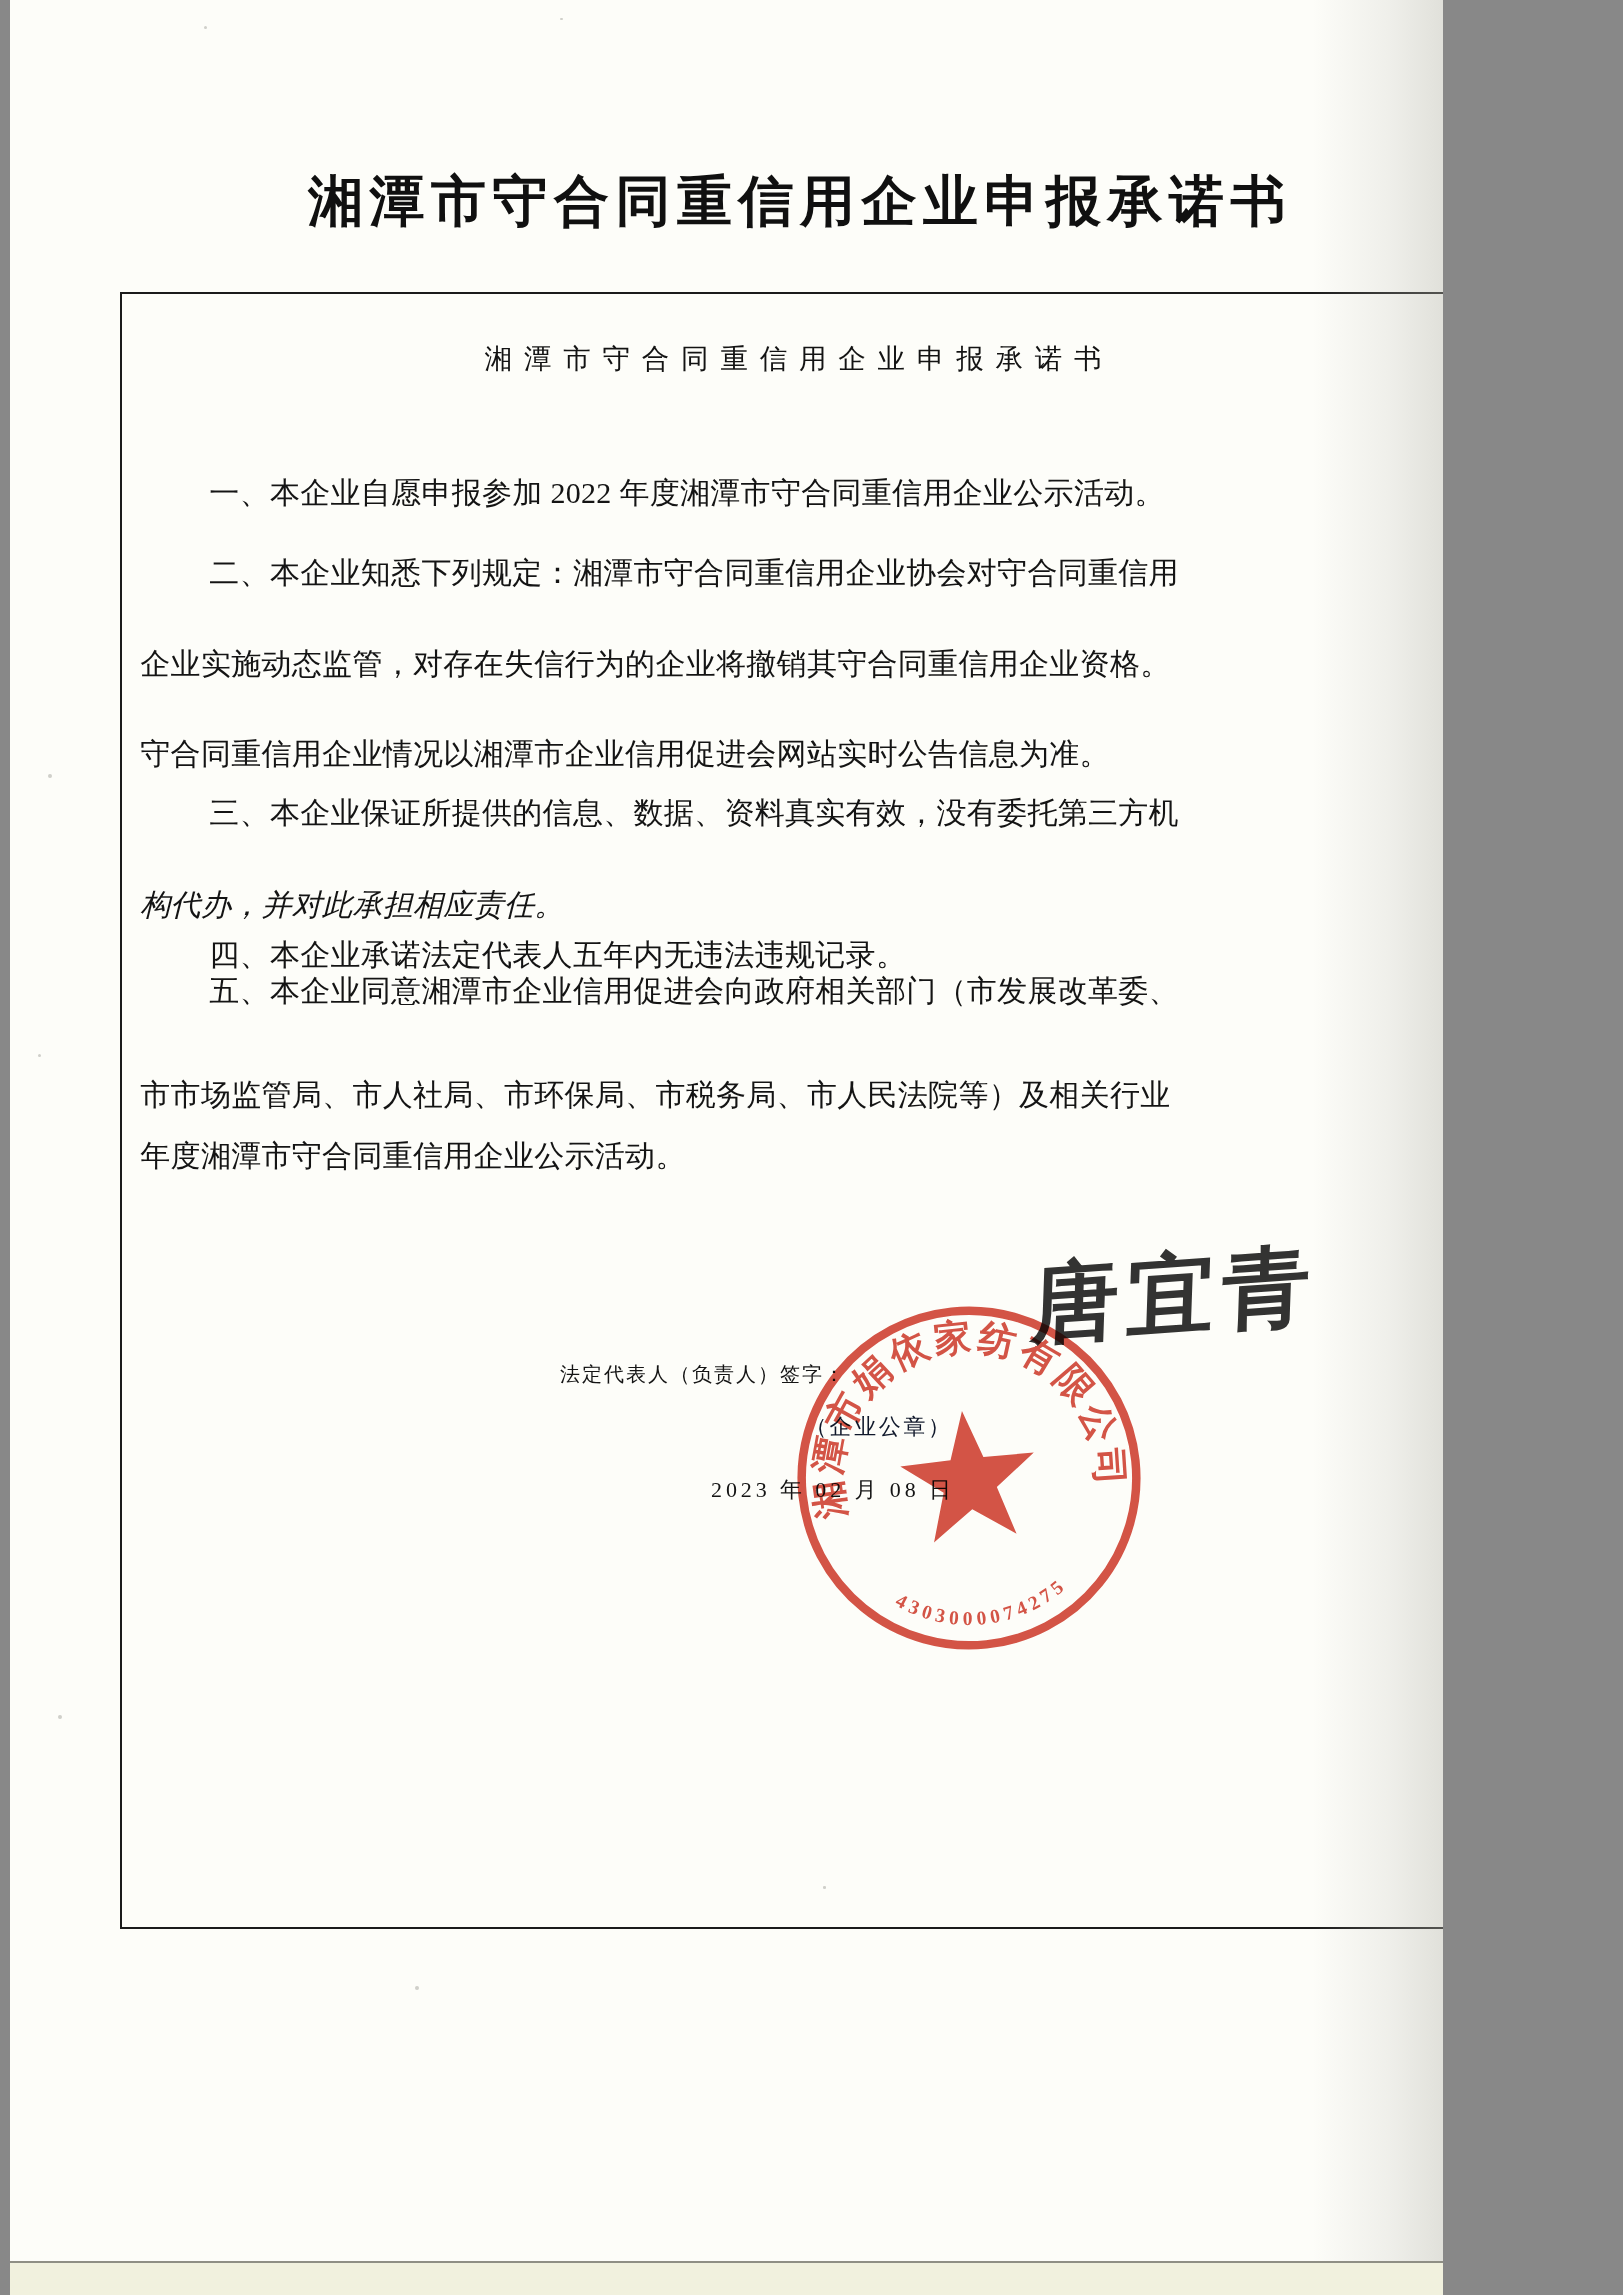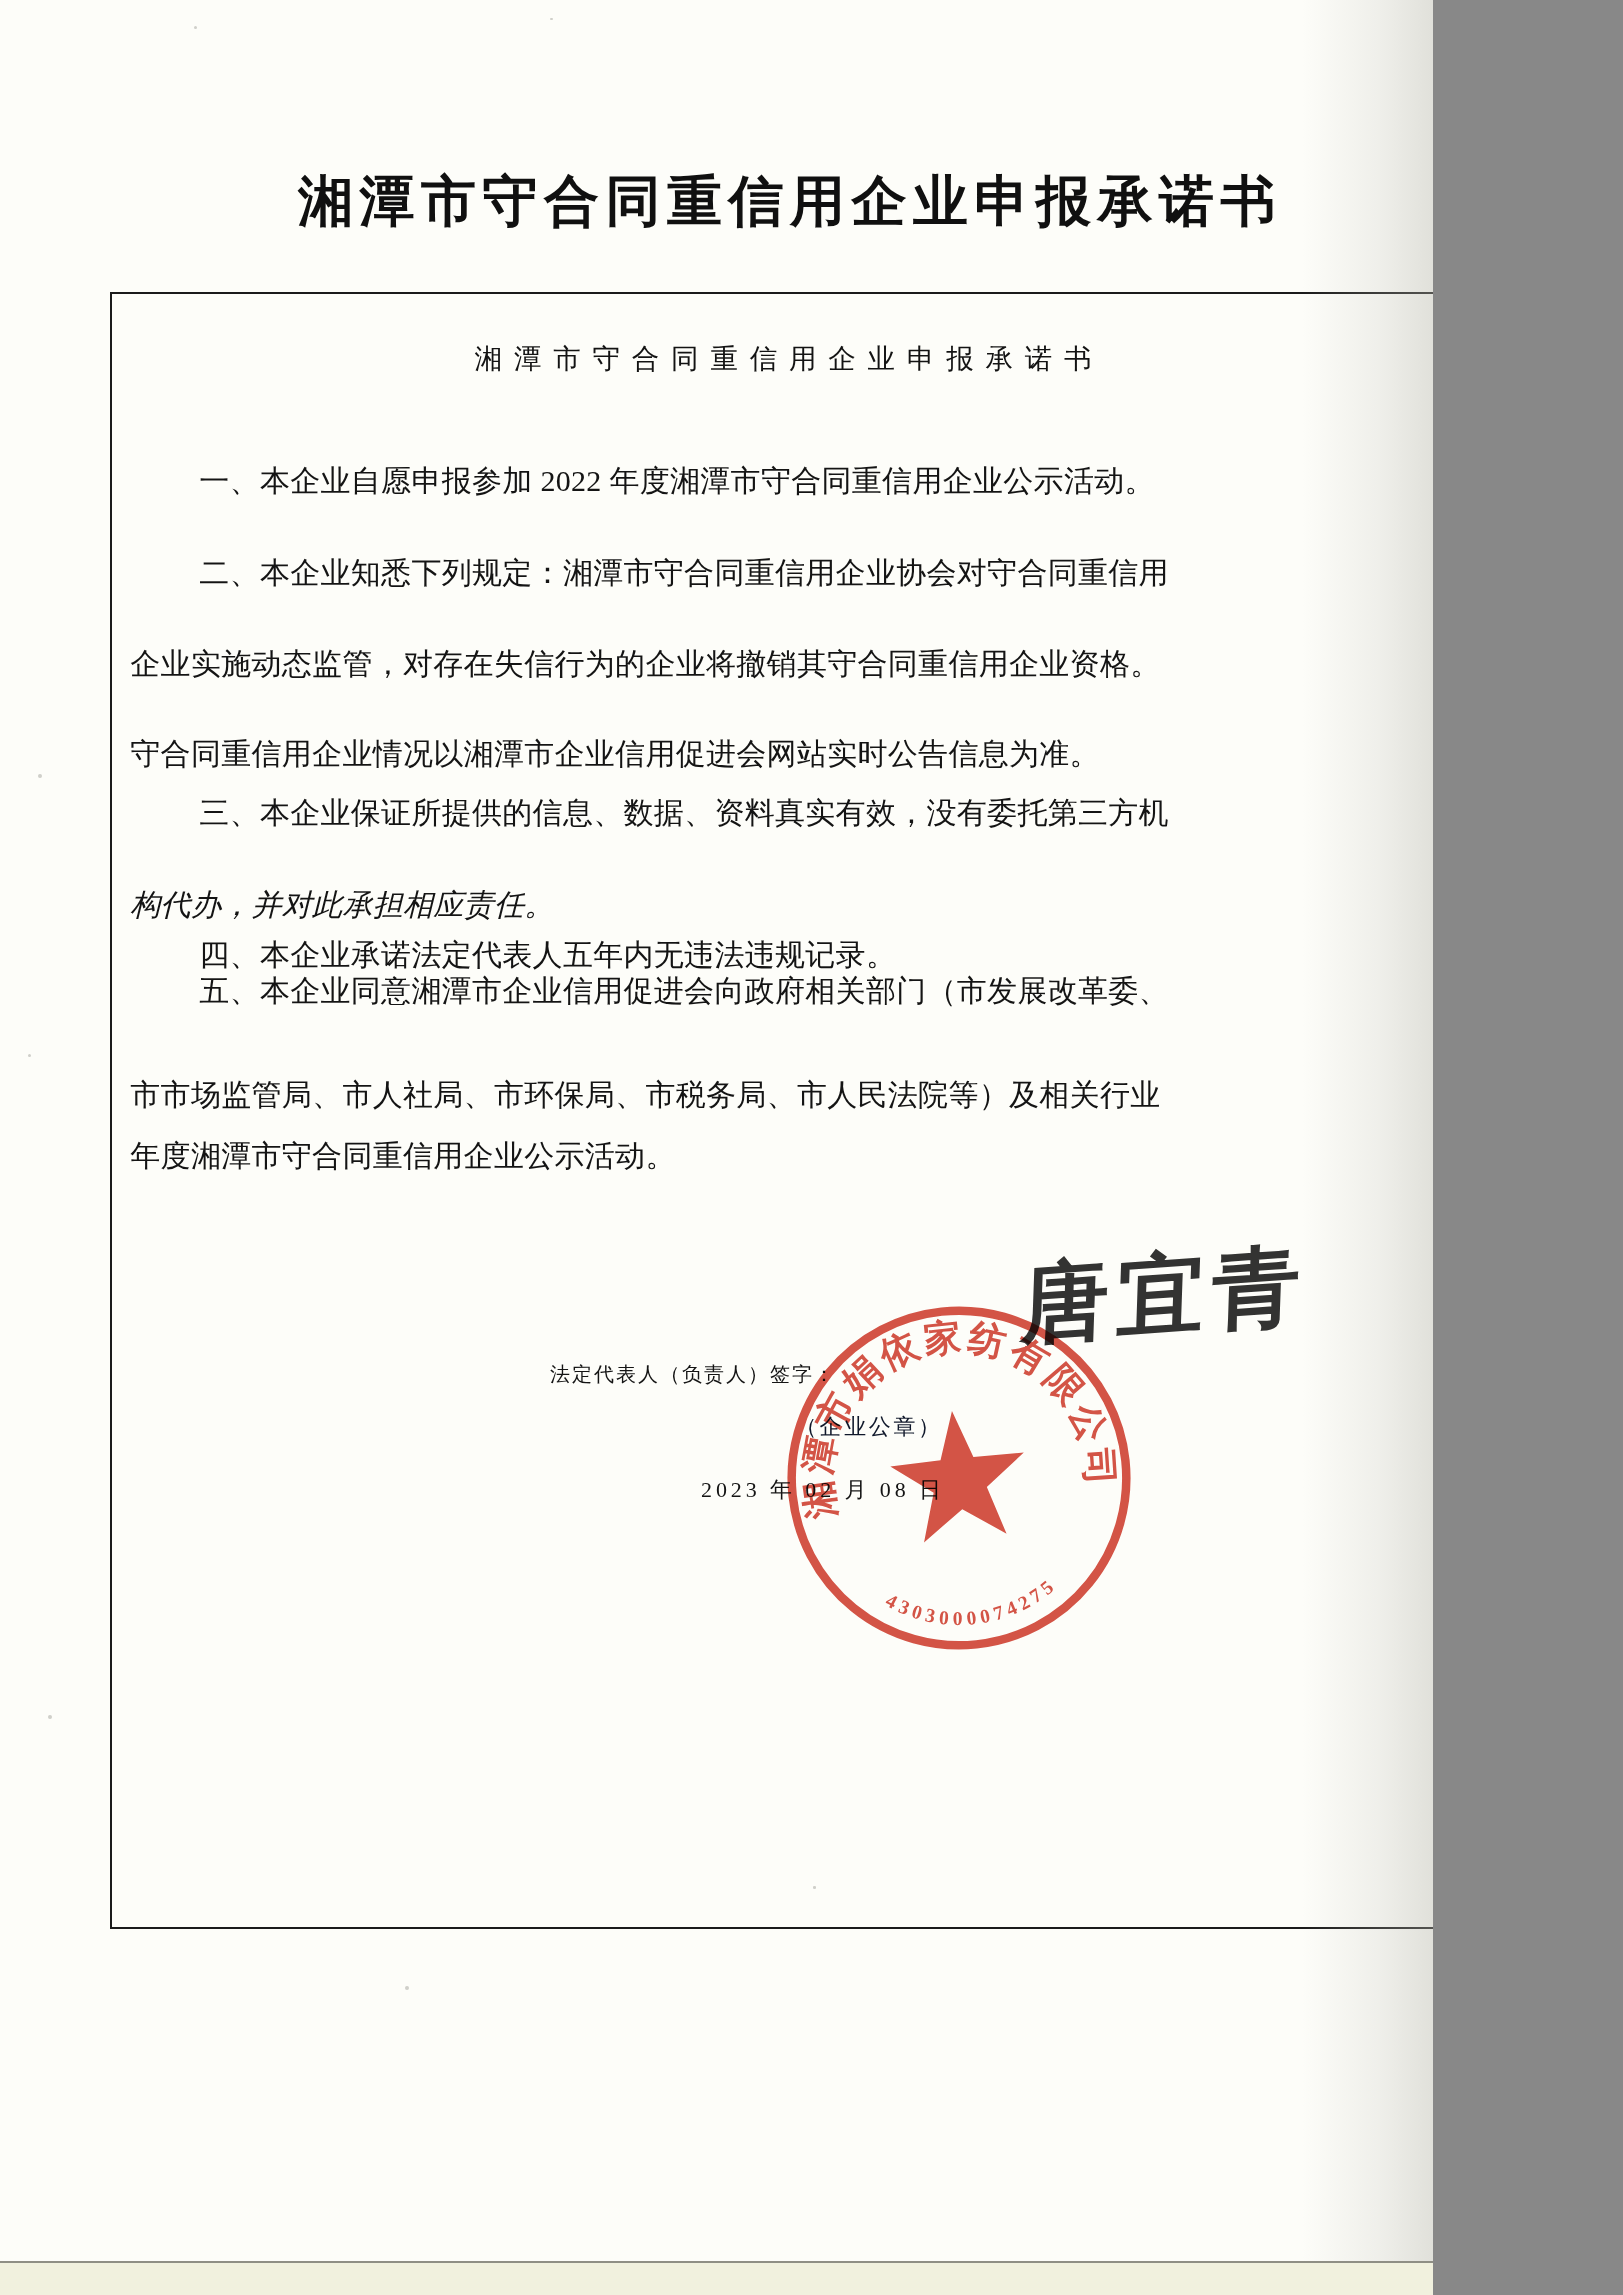--- a/index.html
+++ b/index.html
@@ -3,20 +3,21 @@
 <meta charset="utf-8">
 <style>
   html,body{margin:0;padding:0;background:#888;}
   .page{
     position:relative;
     width:1433px;height:2295px;
     background:#fdfdf9;
     font-family:"Liberation Serif","DejaVu Serif",serif;
     color:#161616;
     overflow:hidden;
+    margin-left:10px;
   }
   
   .edge-shade{
     position:absolute;top:0;right:0;width:131px;height:100%;
     background:linear-gradient(to right, rgba(188,188,180,0) 0%, rgba(188,188,180,0.22) 60%, rgba(178,178,168,0.38) 100%);
     pointer-events:none;
   }
   
   .bottom-strip{
     position:absolute;left:0;right:0;top:2261px;height:34px;
@@ -40,21 +41,21 @@
     position:absolute;left:0;top:47px;width:100%;
     text-align:center;font-size:27.5px;letter-spacing:11.8px;
     color:#131313;white-space:nowrap;
   }
   .body-line{
     position:absolute;left:18.3px;
     font-size:30px;line-height:41px;color:#141414;
     white-space:nowrap;letter-spacing:0.3px;
   }
   .body-line.indent{margin-left:69px;}
-  .l1{top:166px;text-align:right;} .l2{top:258px;} .l3{top:349px;} .l4{top:439px;}
+  .l1{top:178px;text-align:right;} .l2{top:258px;} .l3{top:349px;} .l4{top:439px;}
   .l5{top:498px;} .l6{top:590px;font-style:italic;} .l7{top:640px;font-family:Liberation Serif, serif;} .l8{top:676px;}
   .l9{top:780px;text-align:center;} .l10{top:841px;}
 
   .sig-label{
     position:absolute;left:438px;top:1067px;
     font-size:20px;letter-spacing:2px;color:#141414;white-space:nowrap;
   }
   .seal-note{
     position:absolute;left:683px;top:1118px;
     font-size:22px;letter-spacing:2.6px;color:#0f172a;white-space:nowrap;

